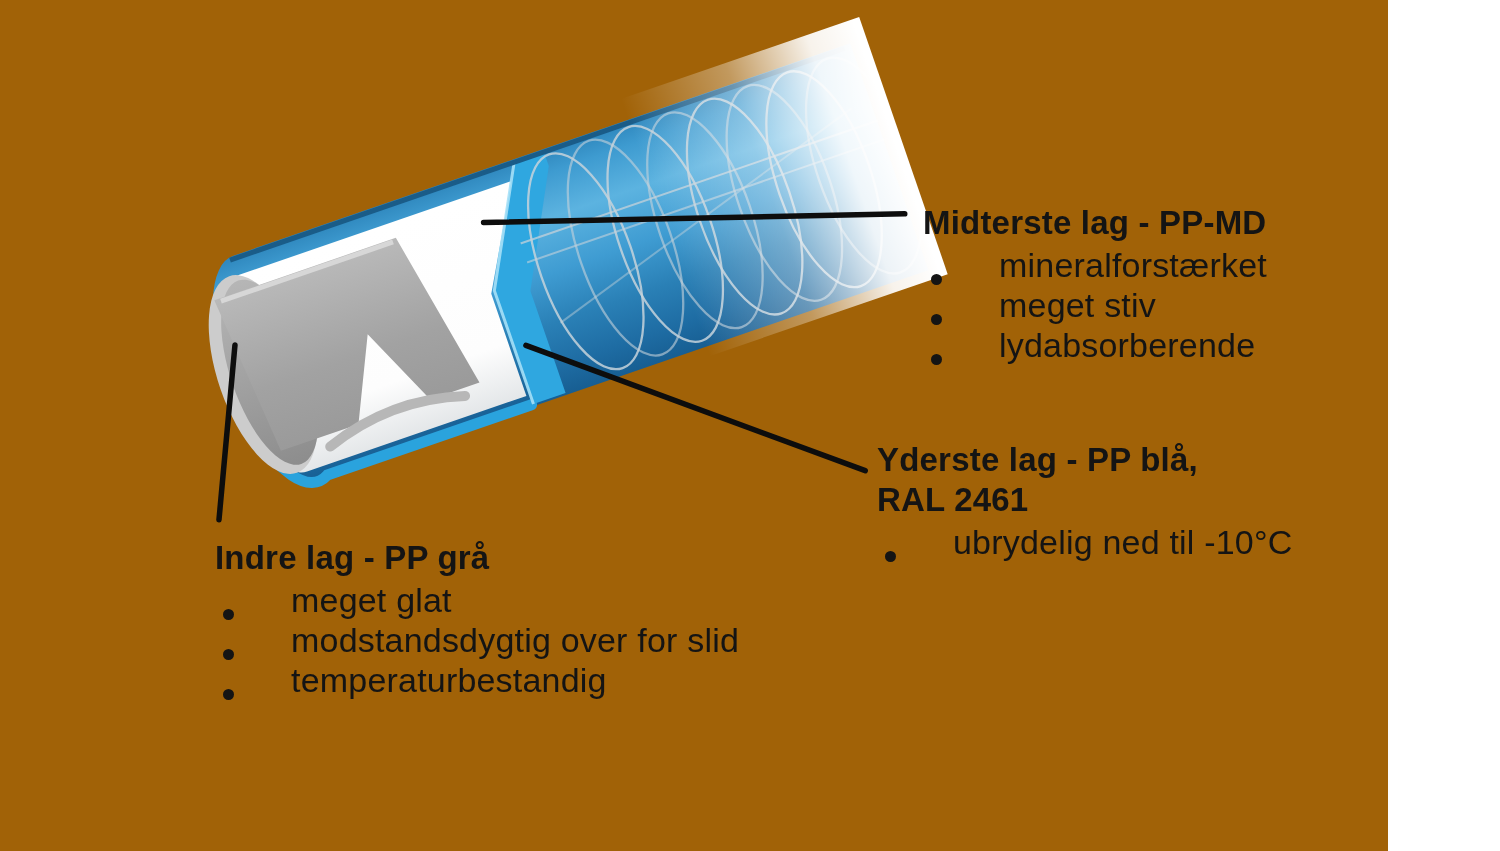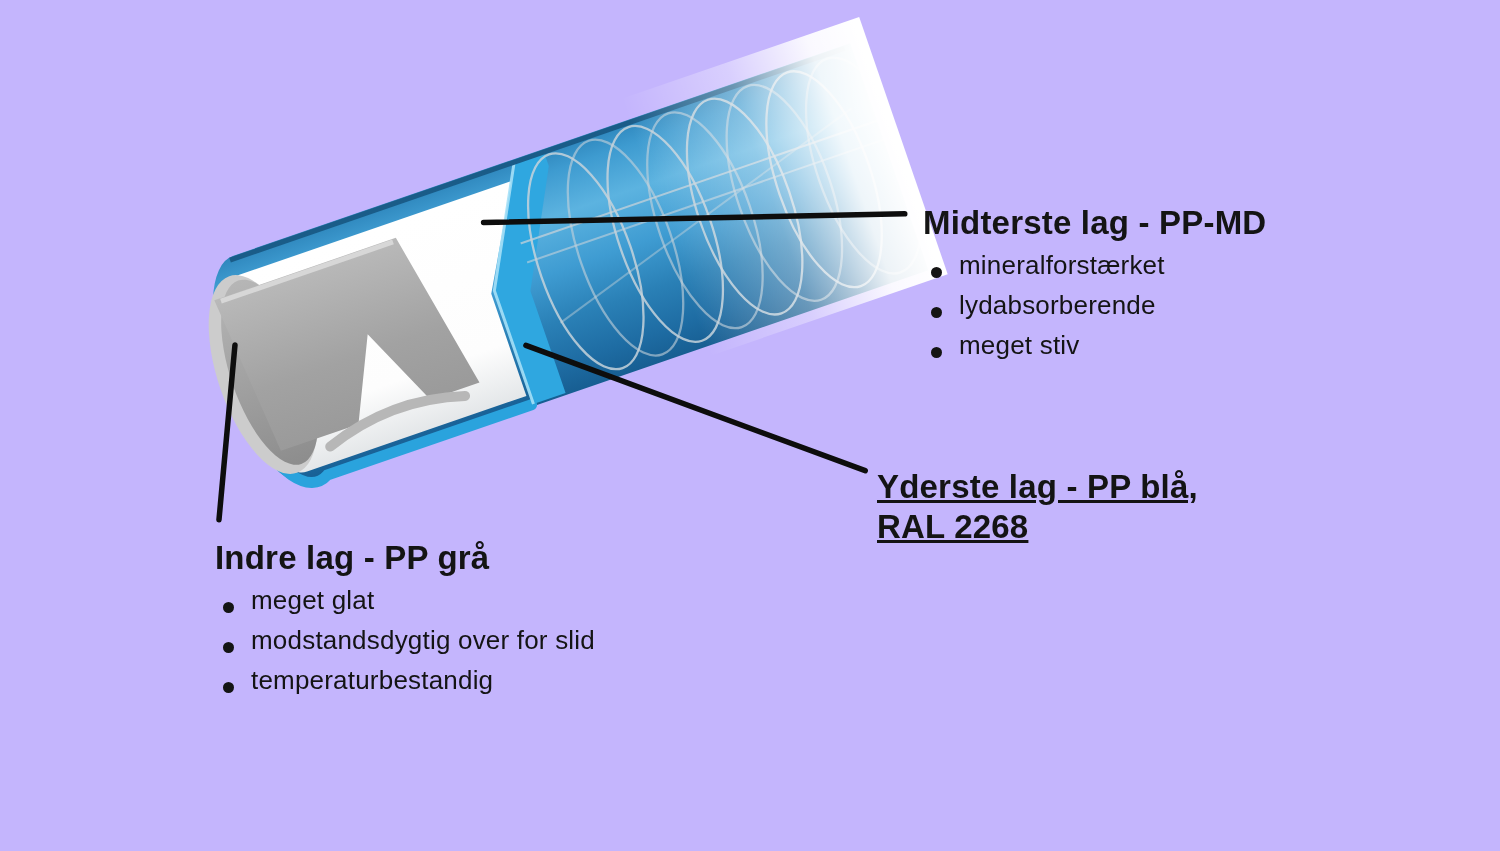--- a/index.html
+++ b/index.html
@@ -1,19 +1,19 @@
 <!DOCTYPE html>
 <html><head>
 <meta charset="utf-8">
 <style>
   html,body{margin:0;padding:0;background:#ffffff;}
   #stage{
     position:relative;
-    width:1500px;height:851px;
-    background:#c4b5fd;
+    width:1388px;height:851px;
+    background:#a16207;
     overflow:hidden;
     font-family:"Liberation Sans", sans-serif;
     color:#141414;
   }
   #pipe-svg{position:absolute;left:0;top:0;}
   .label-block{position:absolute;}
   .label-title{
     font-size:33px;
     font-weight:700;
     line-height:40px;
@@ -21,27 +21,28 @@
     color:#141414;
     white-space:nowrap;
   }
   ul.bullets{
     list-style:none;
     margin:2px 0 0 0;
     padding:0;
   }
   ul.bullets li{
     display:flex;
-    align-items:center;
-    font-size:26px;
+    align-items:flex-end;
+    font-size:34px;
     line-height:40px;
     letter-spacing:0.2px;
     color:#141414;
     white-space:nowrap;
     padding-left:8px;
+    gap:40px;
   }
   .dot{
     flex:0 0 auto;
     width:11px;height:11px;
     border-radius:50%;
     background:#141414;
     margin:15px 17px 0 0;
   }
 </style>
 </head>
@@ -130,33 +131,37 @@
 
   <div class="label-block" style="left:923px;top:203px;">
     <div class="label-title">Midterste lag - PP-MD</div>
     <ul class="bullets">
       <li>
         <span class="dot"></span>
         <span>mineralforstærket</span>
       </li>
       <li>
         <span class="dot"></span>
-        <span>lydabsorberende</span>
+        <span>meget stiv</span>
       </li>
       <li>
         <span class="dot"></span>
-        <span>meget stiv</span>
+        <span>lydabsorberende</span>
       </li>
     </ul>
   </div>
 
-  <div class="label-block" style="left:877px;top:467px;text-decoration:underline;">
+  <div class="label-block" style="left:877px;top:440px;">
     <div class="label-title">Yderste lag - PP blå,</div>
-    <div class="label-title">RAL 2268</div>
+    <div class="label-title">RAL 2461</div>
     <ul class="bullets">
+      <li>
+        <span class="dot"></span>
+        <span>ubrydelig ned til -10°C</span>
+      </li>
     </ul>
   </div>
 
   <div class="label-block" style="left:215px;top:538px;">
     <div class="label-title">Indre lag - PP grå</div>
     <ul class="bullets">
       <li>
         <span class="dot"></span>
         <span>meget glat</span>
       </li>

